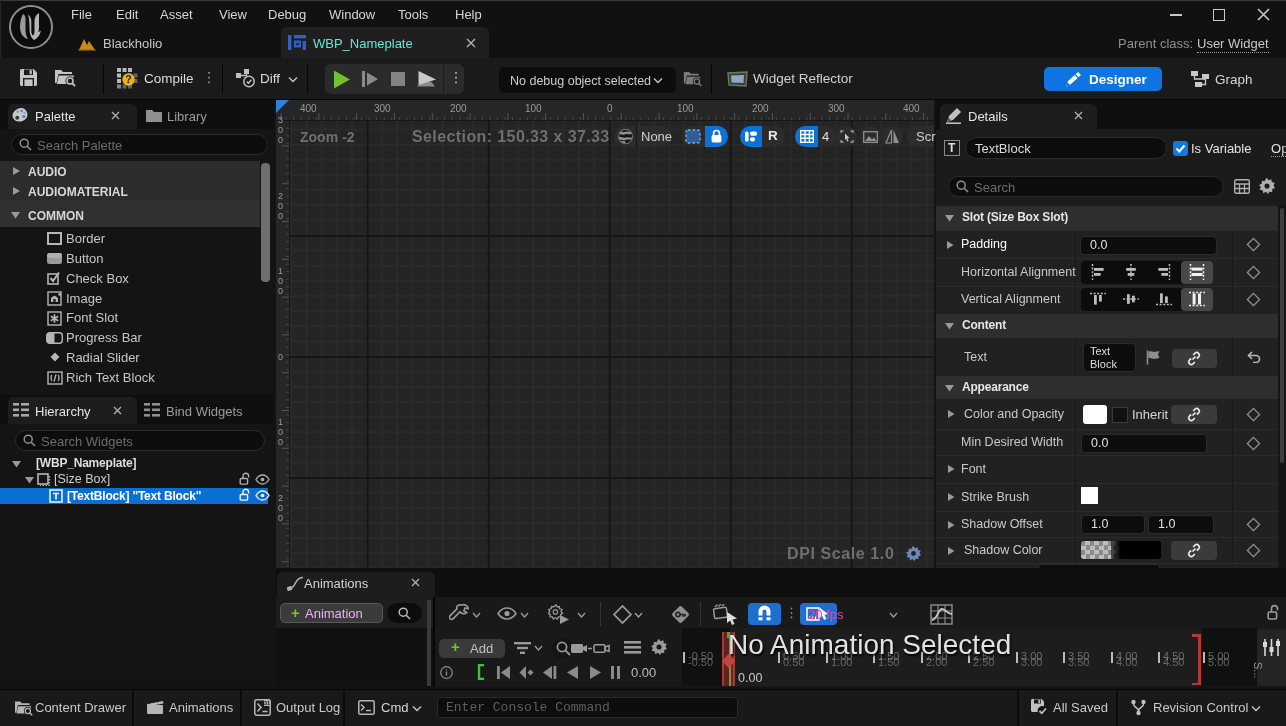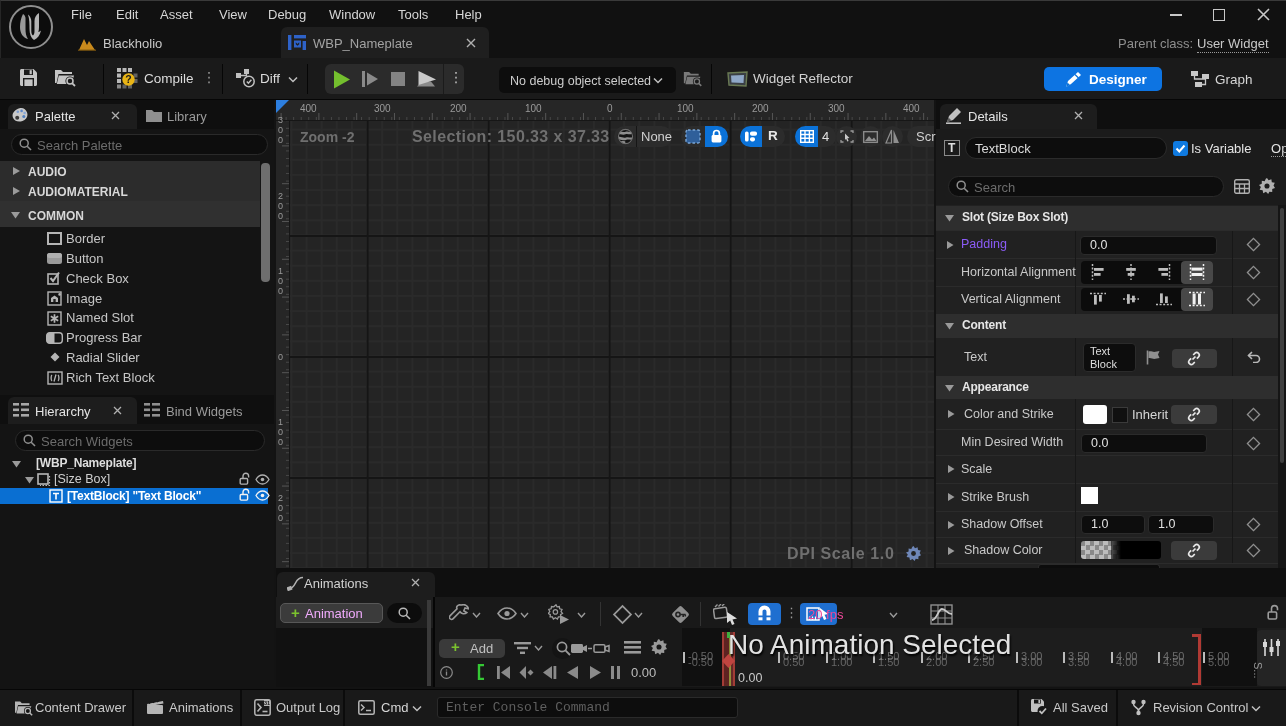--- a/index.html
+++ b/index.html
@@ -44,21 +44,21 @@
   </svg>
   <div class="txt" style="left:103px;top:36px;font-size:13px;color:#c9c9c9;">Blackholio</div>
   <div class="abs" style="left:281px;top:27px;width:208px;height:31px;background:#1f1f1f;border-radius:6px 6px 0 0;"></div>
   <svg class="abs" style="left:288px;top:35px;" width="18" height="15" viewBox="0 0 18 15">
     <rect x="0" y="0" width="3.4" height="15" fill="#2e62c8"></rect>
     <rect x="6" y="0" width="12" height="3.4" fill="#2e62c8"></rect>
     <rect x="14.6" y="6" width="3.4" height="9" fill="#2e62c8"></rect>
     <rect x="6" y="5.5" width="7" height="7" fill="#2e62c8"></rect>
     <path d="M7.8 7.2 L9.5 9 L11.2 7.2 L11.2 9.2 L9.5 10.8 L7.8 9.2 Z" fill="#1f1f1f"></path>
   </svg>
-  <div class="txt" style="left:313px;top:36px;font-size:13px;color:#a3a3a3;">WBP_Nameplate</div>
+  <div class="txt" style="left:313px;top:36px;font-size:13px;color:#5eead4;">WBP_Nameplate</div>
   <svg class="abs" style="left:466px;top:38px;" width="10" height="10" viewBox="0 0 10 10">
       <path d="M1 1 L9 9 M9 1 L1 9" stroke="#b0b0b0" stroke-width="1.4"></path>
     </svg>
 
   <div class="txt" style="left:1118px;top:36px;font-size:13px;color:#8f8f8f;">Parent class:</div>
   <div class="txt" style="left:1197px;top:36px;font-size:13px;color:#c9c9c9;border-bottom:1px dotted #9a9a9a;padding-bottom:1px;">User Widget</div>
 
   <div class="abs" id="toolbar" style="left:0;top:58px;width:1286px;height:42px;background:#1a1a1a;border-bottom:1px solid #060606;box-sizing:border-box;"></div>
 
   <svg class="abs" style="left:19px;top:68px;" width="19" height="19" viewBox="0 0 19 19">
@@ -225,21 +225,21 @@
         <rect x="1" y="1" width="13" height="13" fill="none" stroke="#b5b5b5" stroke-width="1.4"></rect>
         <path d="M4 11 L4 7 L7.5 4.5 L11 7 L11 11 Z" fill="#b5b5b5"></path>
         <rect x="6.3" y="8" width="2.4" height="3" fill="#232323"></rect>
         <circle cx="12.6" cy="3.4" r="1.3" fill="#b5b5b5"></circle>
       </svg>
     <div class="txt" style="left:66px;top:291px;font-size:13px;color:#c6c6c6;">Image</div>
     <svg class="abs" style="left:47px;top:311px;" width="15" height="15" viewBox="0 0 15 15">
         <rect x="1" y="1" width="13" height="13" fill="none" stroke="#b5b5b5" stroke-width="1.4"></rect>
         <path d="M7.5 3.2 L7.5 11.8 M3.8 5.3 L11.2 9.7 M11.2 5.3 L3.8 9.7" stroke="#b5b5b5" stroke-width="1.7"></path>
       </svg>
-    <div class="txt" style="left:66px;top:310px;font-size:13px;color:#c6c6c6;">Named Slot</div>
+    <div class="txt" style="left:66px;top:310px;font-size:13px;color:#c6c6c6;">Font Slot</div>
     <svg class="abs" style="left:46px;top:332px;" width="17" height="12" viewBox="0 0 17 12">
         <rect x="0.7" y="0.7" width="15.6" height="10.6" rx="3" fill="none" stroke="#b5b5b5" stroke-width="1.4"></rect>
         <path d="M3.6 0.7 L8.5 0.7 L8.5 11.3 L3.6 11.3 A 3 3 0 0 1 0.7 8 L0.7 4 A 3 3 0 0 1 3.6 0.7 Z" fill="#b5b5b5"></path>
       </svg>
     <div class="txt" style="left:66px;top:330px;font-size:13px;color:#c6c6c6;">Progress Bar</div>
     <svg class="abs" style="left:50px;top:352px;" width="10" height="10" viewBox="0 0 10 10">
         <path d="M5 0.5 L9.5 5 L5 9.5 L0.5 5 Z" fill="#b5b5b5"></path>
       </svg>
     <div class="txt" style="left:66px;top:350px;font-size:13px;color:#c6c6c6;">Radial Slider</div>
     <svg class="abs" style="left:47px;top:371px;" width="16" height="14" viewBox="0 0 16 14">
@@ -483,21 +483,21 @@
 
     <div class="abs" style="left:936px;top:230px;width:342px;height:1px;background:#2b2b2b;"></div>
     <div class="abs" style="left:936px;top:258px;width:342px;height:1px;background:#2b2b2b;"></div>
     <div class="abs" style="left:936px;top:286px;width:342px;height:1px;background:#2b2b2b;"></div>
     <div class="abs" style="left:1075px;top:231px;width:1px;height:83px;background:#171717;"></div>
     <div class="abs" style="left:1232px;top:231px;width:1px;height:83px;background:#171717;"></div>
 
     <svg class="abs" style="left:946px;top:240px;" width="8" height="10" viewBox="0 0 8 10">
         <path d="M1 1 L7.5 5 L1 9 Z" fill="#9a9a9a"></path>
       </svg>
-    <div class="txt" style="left:961px;top:237px;font-size:12.5px;color:#8b5cf6;">Padding</div>
+    <div class="txt" style="left:961px;top:237px;font-size:12.5px;color:#ffffff;">Padding</div>
     <div class="ibox" style="left:1080px;top:236px;width:137px;height:19px;"></div>
     <div class="txt" style="left:1090px;top:238px;font-size:12.5px;color:#e0e0e0;">0.0</div>
     <svg class="abs" style="left:1246px;top:237px;" width="15" height="15" viewBox="0 0 15 15">
         <rect x="3.2" y="3.2" width="8.6" height="8.6" fill="none" stroke="#8f8f8f" stroke-width="1.3" transform="rotate(45 7.5 7.5)"></rect>
       </svg>
 
     <div class="txt" style="left:961px;top:265px;font-size:12.5px;color:#c9c9c9;">Horizontal Alignment</div>
     <div class="abs" style="left:1081px;top:261px;width:132px;height:23px;background:#0c0c0c;border-radius:4px;"></div>
     <div class="abs" style="left:1181px;top:261px;width:32px;height:23px;background:#484848;border-radius:4px;"></div>
     <svg class="abs" style="left:1090px;top:264px;" width="16" height="16" viewBox="0 0 16 16">
@@ -588,21 +588,21 @@
     <div class="abs" style="left:936px;top:483px;width:342px;height:1px;background:#2b2b2b;"></div>
     <div class="abs" style="left:936px;top:511px;width:342px;height:1px;background:#2b2b2b;"></div>
     <div class="abs" style="left:936px;top:537px;width:342px;height:1px;background:#2b2b2b;"></div>
     <div class="abs" style="left:936px;top:563px;width:342px;height:1px;background:#2b2b2b;"></div>
     <div class="abs" style="left:1075px;top:399px;width:1px;height:164px;background:#171717;"></div>
     <div class="abs" style="left:1232px;top:399px;width:1px;height:164px;background:#171717;"></div>
 
     <svg class="abs" style="left:947px;top:409px;" width="8" height="10" viewBox="0 0 8 10">
         <path d="M1 1 L7.5 5 L1 9 Z" fill="#9a9a9a"></path>
       </svg>
-    <div class="txt" style="left:964px;top:407px;font-size:12.5px;color:#c9c9c9;">Color and Strike</div>
+    <div class="txt" style="left:964px;top:407px;font-size:12.5px;color:#c9c9c9;">Color and Opacity</div>
     <div class="abs" style="left:1083px;top:405px;width:24px;height:19px;background:#fff;border-radius:3px;"></div>
     <div class="abs" style="left:1112px;top:407px;width:16px;height:16px;background:#101010;border:1px solid #3a3a3a;box-sizing:border-box;"></div>
     <div class="txt" style="left:1132px;top:407px;font-size:13px;color:#d6d6d6;">Inherit</div>
     <div class="abs" style="left:1171px;top:405px;width:46px;height:19px;background:#3b3b3b;border-radius:4px;"></div>
     <svg class="abs" style="left:1186px;top:407px;" width="16" height="15" viewBox="0 0 16 15">
         <g stroke="#e8e8e8" stroke-width="1.7" fill="none">
           <path d="M6.5 8.5 L9.5 5.5"></path>
           <path d="M7.2 4 L9 2.2 A2.55 2.55 0 0 1 12.6 5.8 L10.8 7.6"></path>
           <path d="M8.8 11 L7 12.8 A2.55 2.55 0 0 1 3.4 9.2 L5.2 7.4"></path>
         </g>
@@ -614,21 +614,21 @@
     <div class="txt" style="left:961px;top:435px;font-size:12.5px;color:#c9c9c9;">Min Desired Width</div>
     <div class="ibox" style="left:1081px;top:434px;width:126px;height:19px;"></div>
     <div class="txt" style="left:1091px;top:436px;font-size:12.5px;color:#e0e0e0;">0.0</div>
     <svg class="abs" style="left:1246px;top:436px;" width="15" height="15" viewBox="0 0 15 15">
         <rect x="3.2" y="3.2" width="8.6" height="8.6" fill="none" stroke="#8f8f8f" stroke-width="1.3" transform="rotate(45 7.5 7.5)"></rect>
       </svg>
 
     <svg class="abs" style="left:947px;top:464px;" width="8" height="10" viewBox="0 0 8 10">
         <path d="M1 1 L7.5 5 L1 9 Z" fill="#9a9a9a"></path>
       </svg>
-    <div class="txt" style="left:961px;top:462px;font-size:12.5px;color:#c9c9c9;">Scale</div>
+    <div class="txt" style="left:961px;top:462px;font-size:12.5px;color:#c9c9c9;">Font</div>
 
     <svg class="abs" style="left:947px;top:492px;" width="8" height="10" viewBox="0 0 8 10">
         <path d="M1 1 L7.5 5 L1 9 Z" fill="#9a9a9a"></path>
       </svg>
     <div class="txt" style="left:961px;top:490px;font-size:12.5px;color:#c9c9c9;">Strike Brush</div>
     <div class="abs" style="left:1081px;top:487px;width:17px;height:17px;background:#fff;"></div>
 
     <svg class="abs" style="left:947px;top:520px;" width="8" height="10" viewBox="0 0 8 10">
         <path d="M1 1 L7.5 5 L1 9 Z" fill="#9a9a9a"></path>
       </svg>

